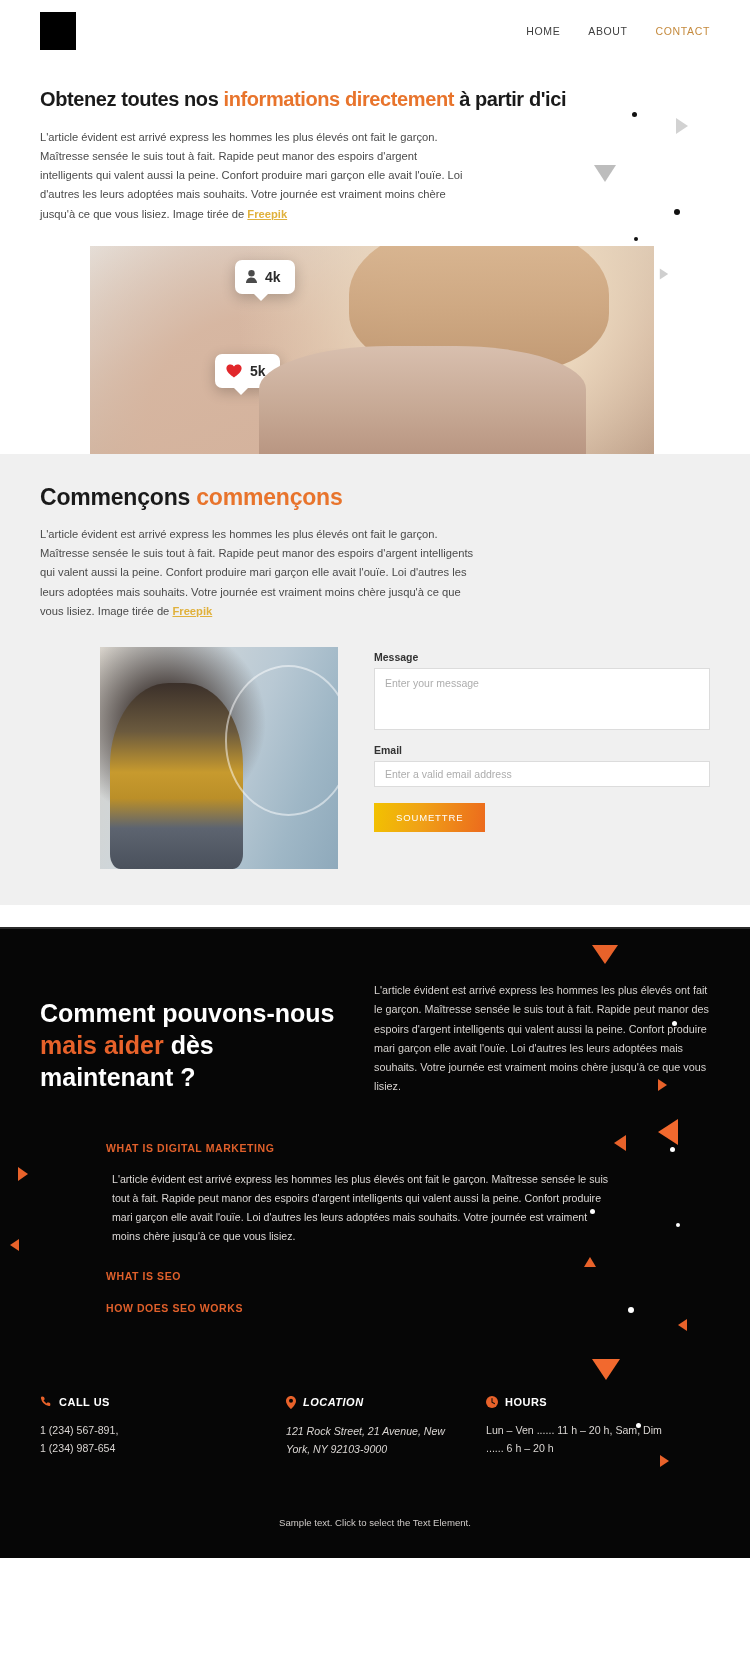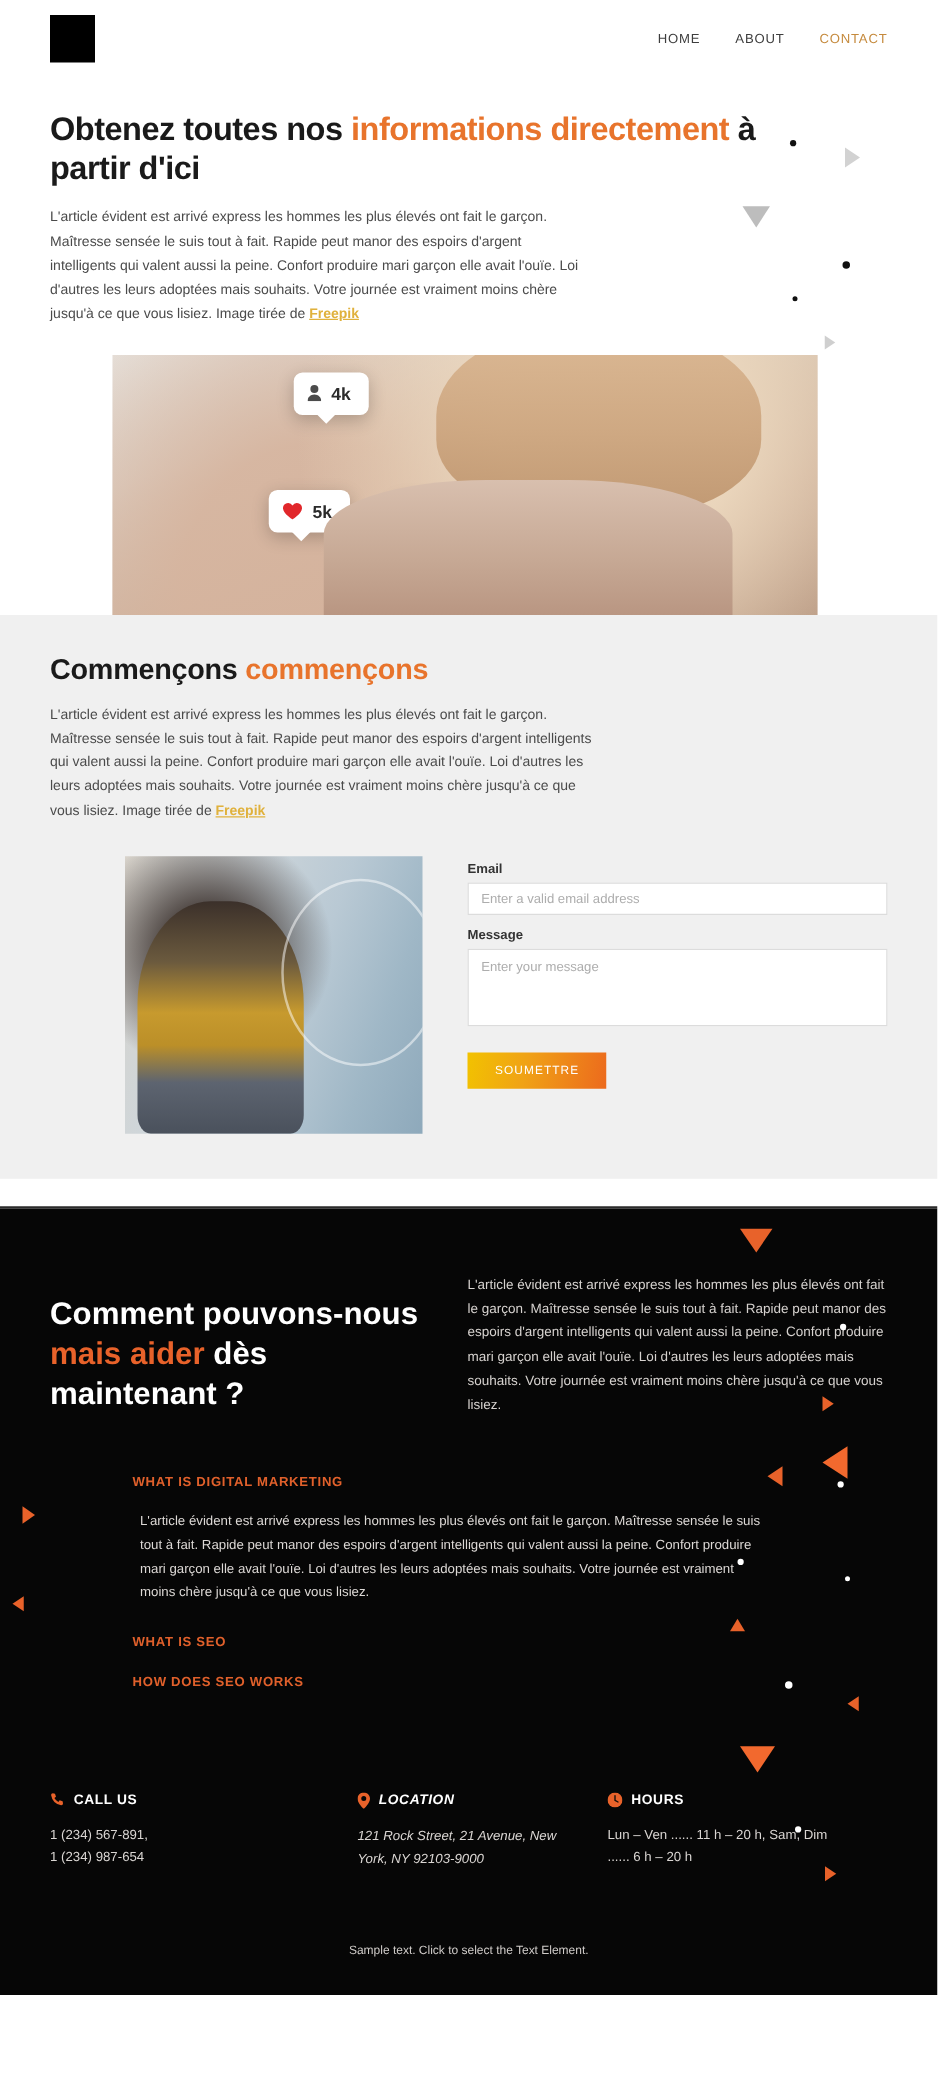--- a/index.html
+++ b/index.html
@@ -46,21 +46,21 @@
     letter-spacing: .06em;
     color: #3d3d3d;
     text-decoration: none;
     font-weight: 400;
   }
   .nav a.active { color: #c58a3d; }
 
   
   .hero { padding: 26px 40px 0; position: relative; z-index: 3; }
   h1.hero-title {
-    font-size: 26px;
+    font-size: 20px;
     line-height: 1.18;
     font-weight: 700;
     letter-spacing: -0.4px;
     color: #1a1a1a;
     max-width: 600px;
   }
   h1.hero-title .accent { color: #e8742c; }
   .lead {
     font-size: 11.2px;
     line-height: 1.72;
@@ -372,26 +372,26 @@
 
     <p class="lead">
       <span>L'article évident est arrivé express les hommes les plus élevés ont fait le garçon. Maîtresse sensée le suis tout à fait. Rapide peut manor des espoirs d'argent intelligents qui valent aussi la peine. Confort produire mari garçon elle avait l'ouïe. Loi d'autres les leurs adoptées mais souhaits. Votre journée est vraiment moins chère jusqu'à ce que vous lisiez. Image tirée de </span><a href="#" class="link-gold">Freepik</a>
     </p>
 
     <div class="start-grid">
       <div class="photo-form"></div>
 
       <form class="form-col">
         <div class="field">
+          <label>Message</label>
+          <textarea placeholder="Enter your message" style=""></textarea>
+        </div>
+        <div class="field">
           <label>Email</label>
           <input type="email" placeholder="Enter a valid email address" style="">
-        </div>
-        <div class="field">
-          <label>Message</label>
-          <textarea placeholder="Enter your message" style=""></textarea>
         </div>
         <button type="button" class="btn-submit">SOUMETTRE</button>
       </form>
     </div>
   </div>
 
   <div class="sec-divider"></div>
   <div class="rule"></div>
 
   <div class="sec-dark">

